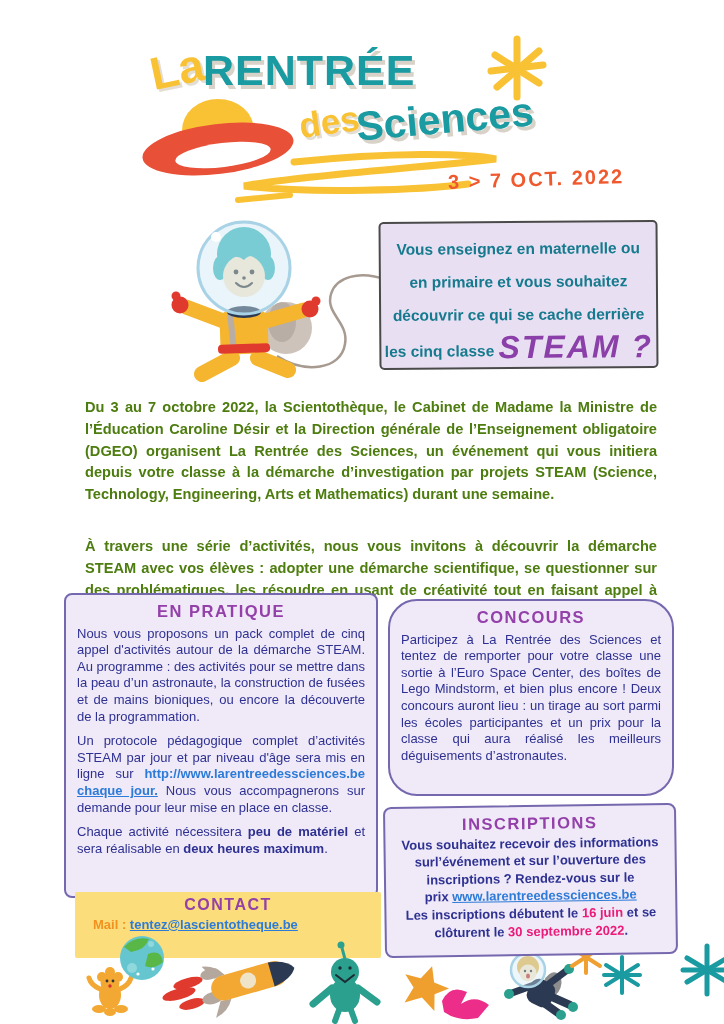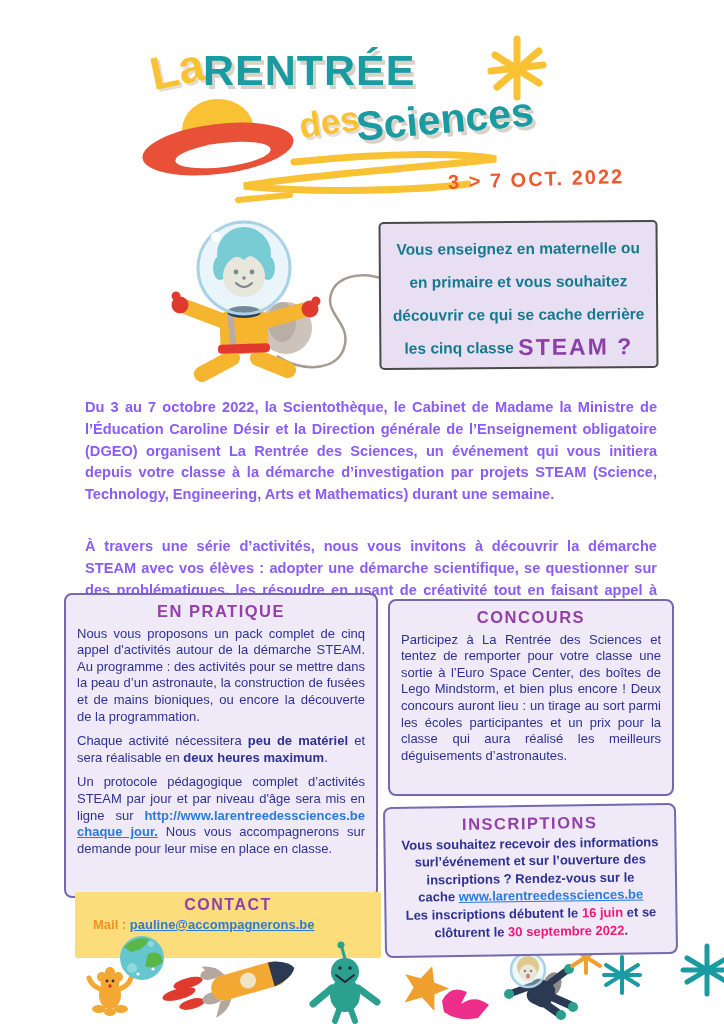--- a/index.html
+++ b/index.html
@@ -17,38 +17,38 @@
   .logo-sciences{left:356px;top:96px;font-size:41px;font-weight:bold;color:#1a9aa1;
            transform:rotate(-5deg);text-shadow:3px 4px 0 #d8d2c8;}
   .logo-date{left:448px;top:168px;font-size:20px;font-weight:bold;color:#f0592e;
            letter-spacing:2px;transform:rotate(-2deg);}
 
   
   .bubble{left:379px;top:221px;width:279px;height:148px;background:#e9dff2;
           border:2.5px solid #4a4a4a;border-radius:5px;transform:rotate(-0.4deg);
           color:#157a8e;font-weight:bold;font-size:15.5px;text-align:center;
           line-height:33px;padding-top:9px;box-sizing:border-box;z-index:4;}
-  .bubble .steam{color:#8b3fa8;font-size:23px;letter-spacing:2px;vertical-align:-2px;}
-
-  
-  .intro{left:85px;width:572px;color:#8b5cf6;font-weight:bold;font-size:14.6px;
+  .bubble .steam{color:#8b3fa8;font-size:32px;letter-spacing:2px;vertical-align:-2px;font-style:italic;}
+
+  
+  .intro{left:85px;width:572px;color:#4d7c0f;font-weight:bold;font-size:14.6px;
          line-height:21.8px;text-align:justify;}
   .intro.p1{top:397px;}
   .intro.p2{top:536px;}
 
   
   .box{background:#efe9f8;border:2px solid #7668ae;border-radius:8px;
        color:#2e3192;font-size:13px;line-height:16.6px;text-align:justify;
        padding:8px 11px;box-sizing:border-box;overflow:hidden;}
   .box-title{text-align:center;color:#9340a9;font-weight:bold;font-size:16.5px;
        letter-spacing:1.5px;margin-bottom:6px;}
   .box p{margin:0 0 8px 0;}
   .box p:last-child{margin-bottom:0;}
   .box-pratique{left:64px;top:593px;width:314px;height:305px;}
-  .box-concours{left:388px;top:599px;width:286px;height:197px;}
+  .box-concours{left:388px;top:599px;width:286px;height:197px;border-radius:29px;}
   .box-inscriptions{left:384px;top:805px;width:293px;height:151px;transform:rotate(-0.8deg);
        text-align:center;font-weight:bold;line-height:17.6px;z-index:5;}
   .box-inscriptions .box-title{margin-bottom:2px;}
 
   .link{color:#2d7bd8;font-weight:bold;text-decoration:none;cursor:pointer;}
   .link.u{text-decoration:underline;}
   .pink{color:#ec1a78;font-weight:bold;}
   .b{font-weight:bold;}
 
   
@@ -142,46 +142,46 @@
       <span class="steam">STEAM ?</span>
     </div>
   </div>
 
   <div class="abs intro p1">Du 3 au 7 octobre 2022, la Scientothèque, le Cabinet de Madame la Ministre de l’Éducation Caroline Désir et la Direction générale de l’Enseignement obligatoire (DGEO) organisent La Rentrée des Sciences, un événement qui vous initiera depuis votre classe à la démarche d’investigation par projets STEAM (Science, Technology, Engineering, Arts et Mathematics) durant une semaine.</div>
   <div class="abs intro p2">À travers une série d’activités, nous vous invitons à découvrir la démarche STEAM avec vos élèves : adopter une démarche scientifique, se questionner sur des problématiques, les résoudre en usant de créativité tout en faisant appel à différentes disciplines scientifiques.</div>
 
   <div class="abs box box-pratique">
     <div class="box-title">EN PRATIQUE</div>
     <p>Nous vous proposons un pack complet de cinq appel d'activités autour de la démarche STEAM. Au programme : des activités pour se mettre dans la peau d’un astronaute, la construction de fusées et de mains bioniques, ou encore la découverte de la programmation.</p>
+    <p><span>Un protocole pédagogique complet d’activités STEAM par jour et par niveau d'âge sera mis en ligne sur </span><a class="link">http://www.larentreedessciences.be</a><a class="link u"> chaque jour.</a><span>  Nous vous accompagnerons sur demande pour leur mise en place en classe.</span></p>
     <p><span>Chaque activité nécessitera </span><span class="b">peu de matériel</span><span> et sera réalisable en </span><span class="b">deux heures maximum</span><span>.</span></p>
-    <p><span>Un protocole pédagogique complet d’activités STEAM par jour et par niveau d'âge sera mis en ligne sur </span><a class="link">http://www.larentreedessciences.be</a><a class="link u"> chaque jour.</a><span>  Nous vous accompagnerons sur demande pour leur mise en place en classe.</span></p>
   </div>
 
   <div class="abs box box-concours">
     <div class="box-title">CONCOURS</div>
     <p>Participez à La Rentrée des Sciences et tentez de remporter pour votre classe une sortie à l’Euro Space Center, des boîtes de Lego Mindstorm, et bien plus encore ! Deux concours auront lieu : un tirage au sort parmi les écoles participantes et un prix pour la classe qui aura réalisé les meilleurs déguisements d’astronautes.</p>
   </div>
 
   <div class="abs box box-inscriptions">
     <div class="box-title">INSCRIPTIONS</div>
     <div>
       <span>Vous souhaitez recevoir des informations</span><br>
       <span>surl’événement et sur l’ouverture des</span><br>
       <span>inscriptions ? Rendez-vous sur le</span><br>
-      <span>cache </span><a class="link u">www.larentreedessciences.be</a><br>
+      <span>prix </span><a class="link u">www.larentreedessciences.be</a><br>
       <span>Les inscriptions débutent le </span><span class="pink">16 juin</span><span> et se</span><br>
       <span>clôturent le </span><span class="pink">30 septembre 2022</span><span>.</span>
     </div>
   </div>
 
   <div class="abs contact">
     <div class="box-title">CONTACT</div>
     <div class="contact-line l1">
       <span class="olabel">Mail :</span>
-      <a class="link u">pauline@accompagnerons.be</a>
+      <a class="link u">tentez@lascientotheque.be</a>
     </div>
   </div>
 
   <svg class="abs svg-strip" width="664" height="99" viewBox="0 0 664 99">
 
     <g>
       <g fill="#f2a832">
         <path d="M 40,64 Q 31,60 29,53" stroke="#f2a832" stroke-width="5" stroke-linecap="round" fill="none"></path>
         <path d="M 60,64 Q 69,60 71,53" stroke="#f2a832" stroke-width="5" stroke-linecap="round" fill="none"></path>
         <circle cx="42" cy="52" r="5"></circle>

